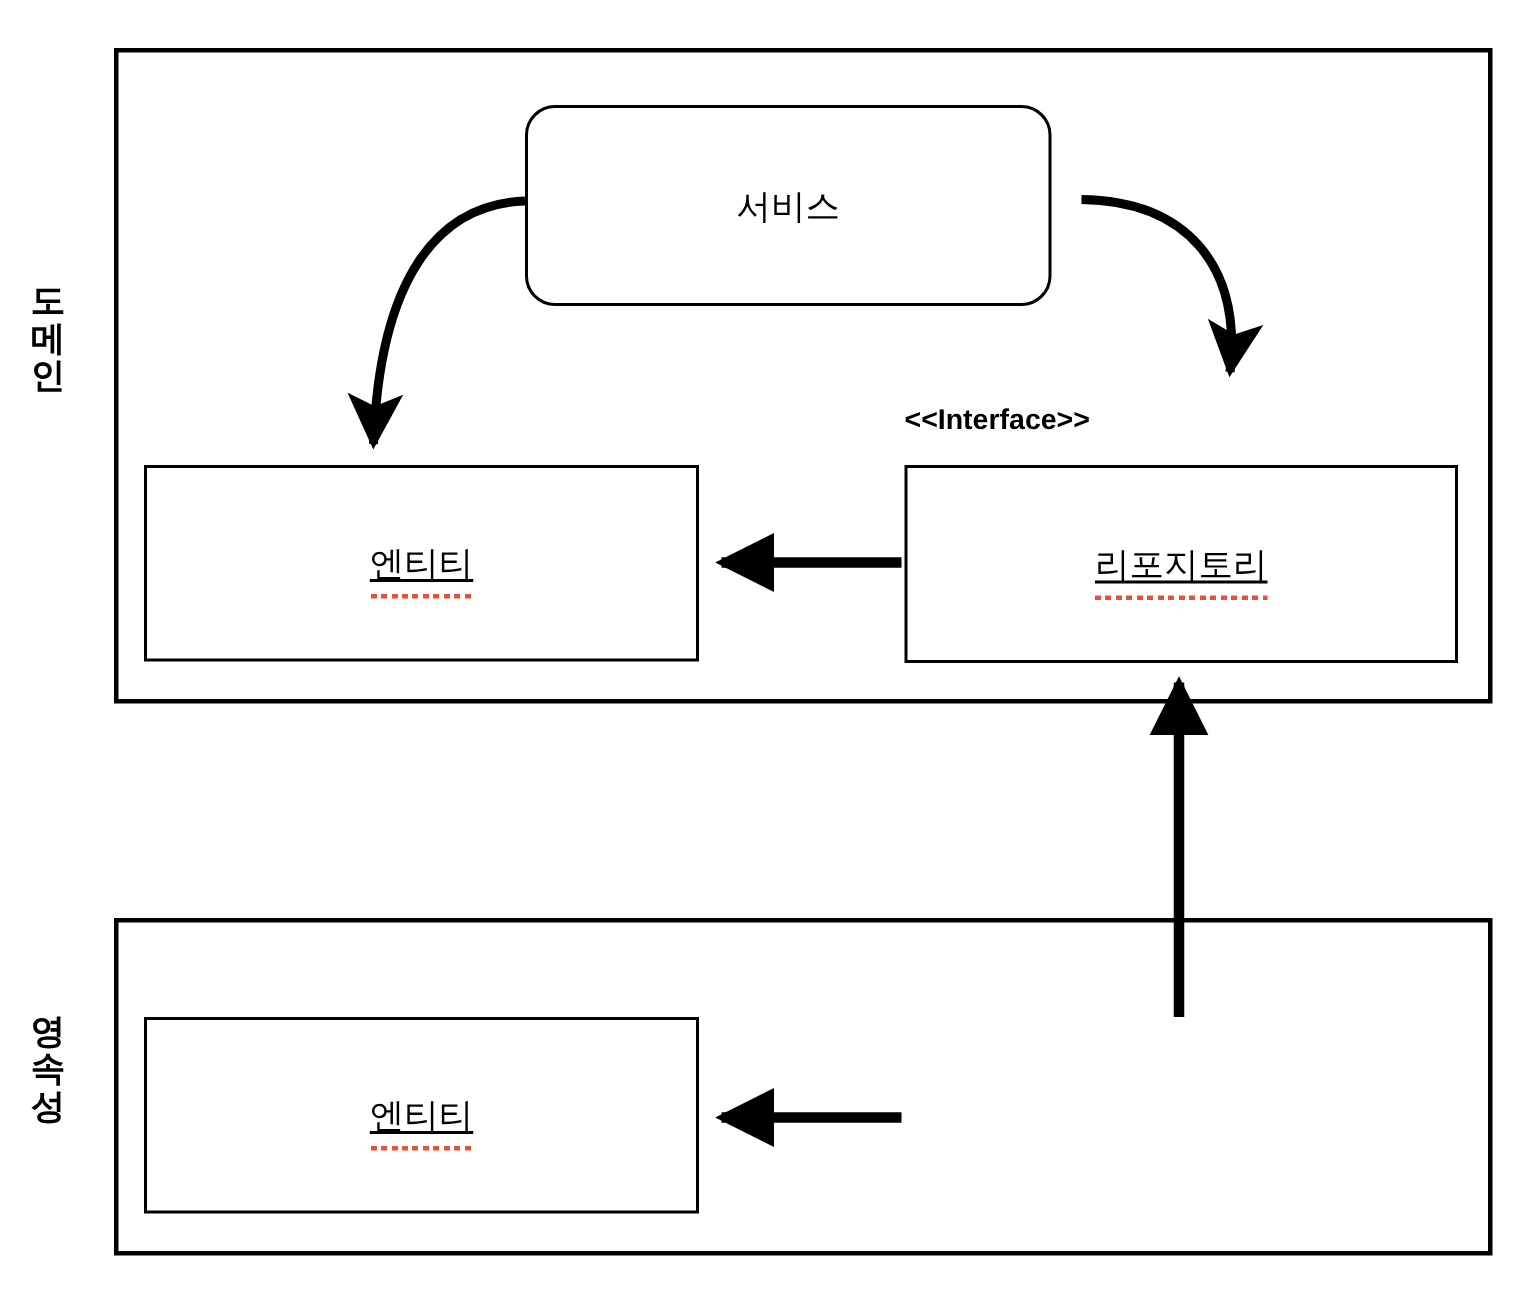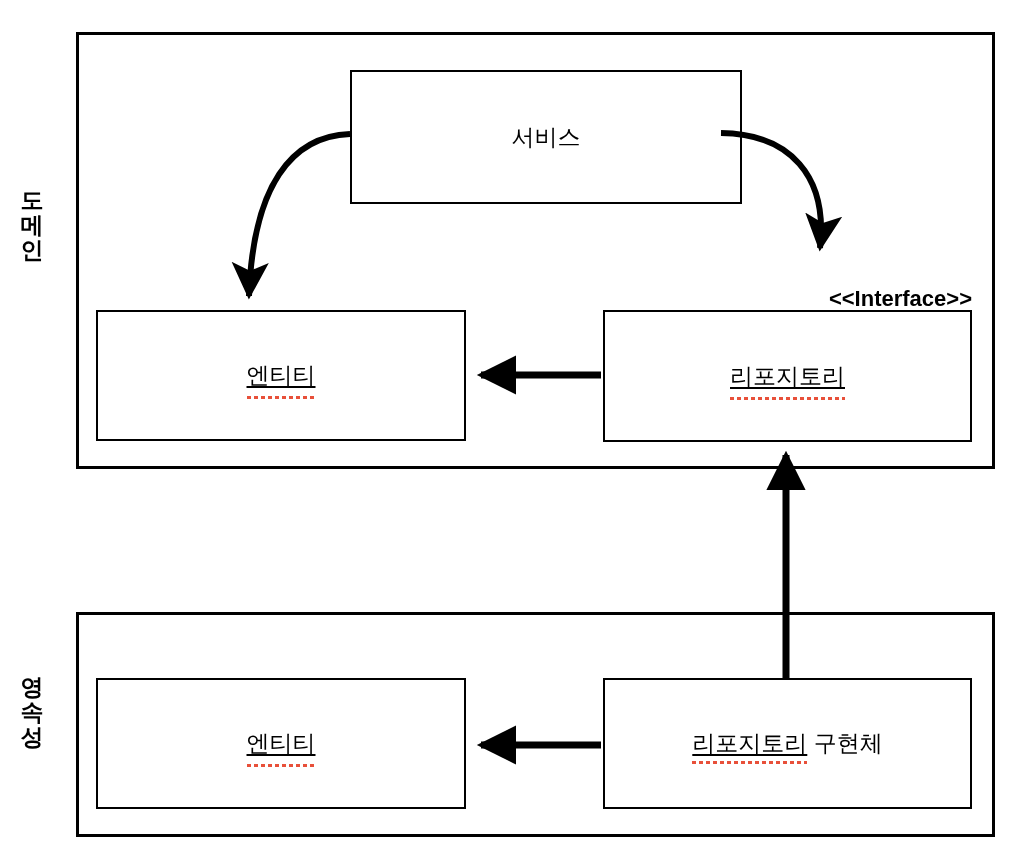--- a/index.html
+++ b/index.html
@@ -46,21 +46,21 @@
   
   .node-box {
     position: absolute;
     border: 2.5px solid #000000;
     background: #ffffff;
     box-sizing: border-box;
     display: flex;
     align-items: center;
     justify-content: center;
   }
-  #box-service  { left: 350px; top: 70px;  width: 392px; height: 134px; }
+  #box-service  { left: 350px; top: 70px;  width: 351px; height: 134px; border-radius: 20px; }
   #box-entity   { left: 96px;  top: 310px; width: 370px; height: 131px; }
   #box-repo     { left: 603px; top: 310px; width: 369px; height: 132px; }
   #box-orm-ent  { left: 96px;  top: 678px; width: 370px; height: 131px; }
   #box-repo-impl{ left: 603px; top: 678px; width: 369px; height: 131px; }
 
   .node-label {
     font-size: 23px;
     color: #000000;
     white-space: nowrap;
   }
@@ -82,25 +82,24 @@
     background-image: repeating-linear-gradient(
         to right,
         #e8503a 0px, #e8503a 4px,
         rgba(255,255,255,0) 4px, rgba(255,255,255,0) 7px);
   }
 
   
   .stereotype {
     position: absolute;
     font-weight: bold;
-    font-size: 22px;
+    font-size: 19px;
     color: #000000;
     white-space: nowrap;
-    text-align: right;
-    margin-top: 16px;
+    text-align: left;
   }
   #stereo-interface { left: 603px; top: 270px; width: 369px; }
   #stereo-orm       { left: 96px;  top: 640px; width: 370px; }
 
   
   .arrow-svg {
     position: absolute;
     left: 0;
     top: 0;
     width: 1026px;
@@ -139,23 +138,20 @@
   </div>
 
   <div class="node-box" id="box-repo">
     <span class="node-label misspelled">리포지토리</span>
   </div>
 
   <div class="node-box" id="box-orm-ent">
     <span class="node-label misspelled">엔티티</span>
   </div>
 
-  <div class="node-box" id="box-repo-impl">
-    <span class="node-label"><span class="misspelled">리포지토리</span><span> 구현체</span></span>
-  </div>
 
   <svg class="arrow-svg" viewBox="0 0 1026 866">
     <defs>
       <marker id="ah" markerWidth="7" markerHeight="7" refX="5.6" refY="3.5" orient="auto" markerUnits="strokeWidth">
         <path d="M0,0.4 L6.2,3.5 L0,6.6 L1.4,3.5 Z" fill="#000000"></path>
       </marker>
       <marker id="ah-tri" markerWidth="6" markerHeight="6" refX="5" refY="3" orient="auto" markerUnits="strokeWidth">
         <path d="M0,0.2 L5.6,3 L0,5.8 Z" fill="#000000"></path>
       </marker>
     </defs>

